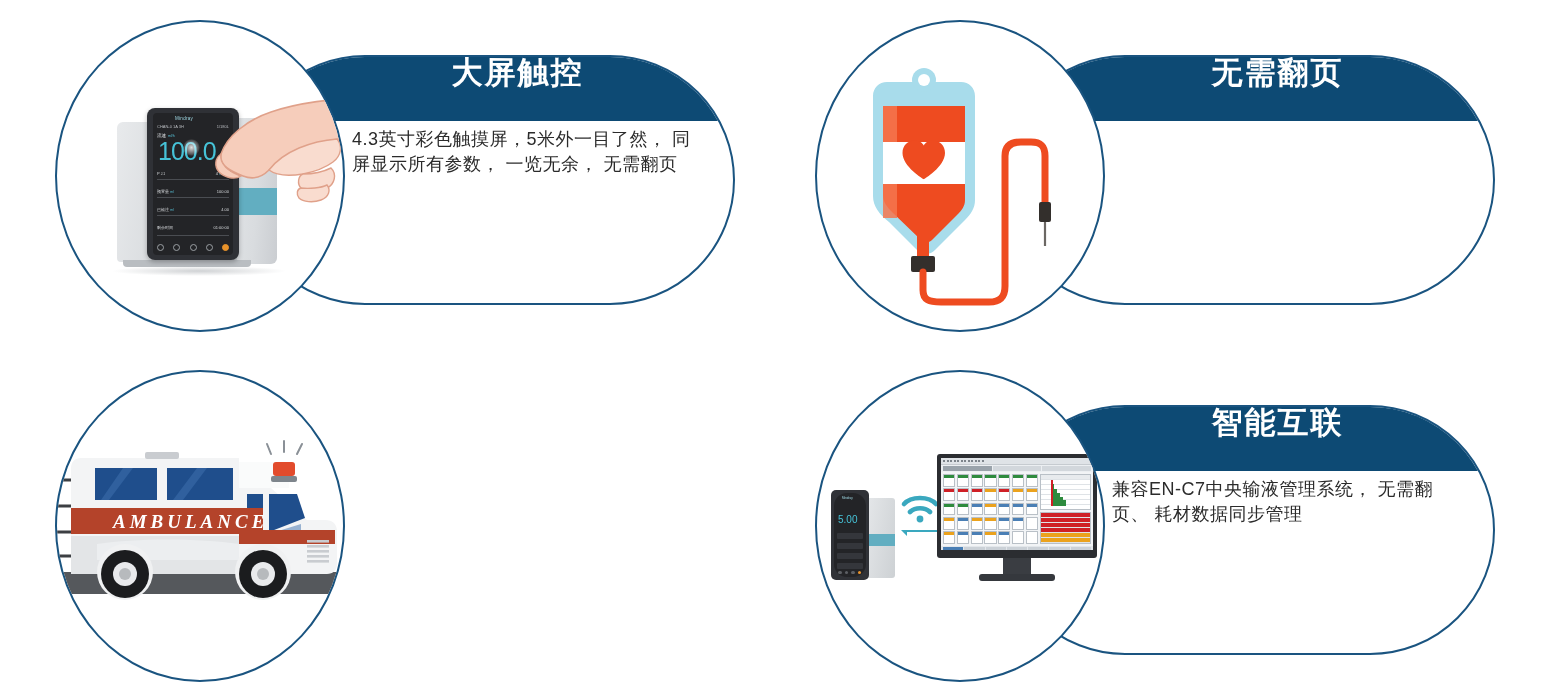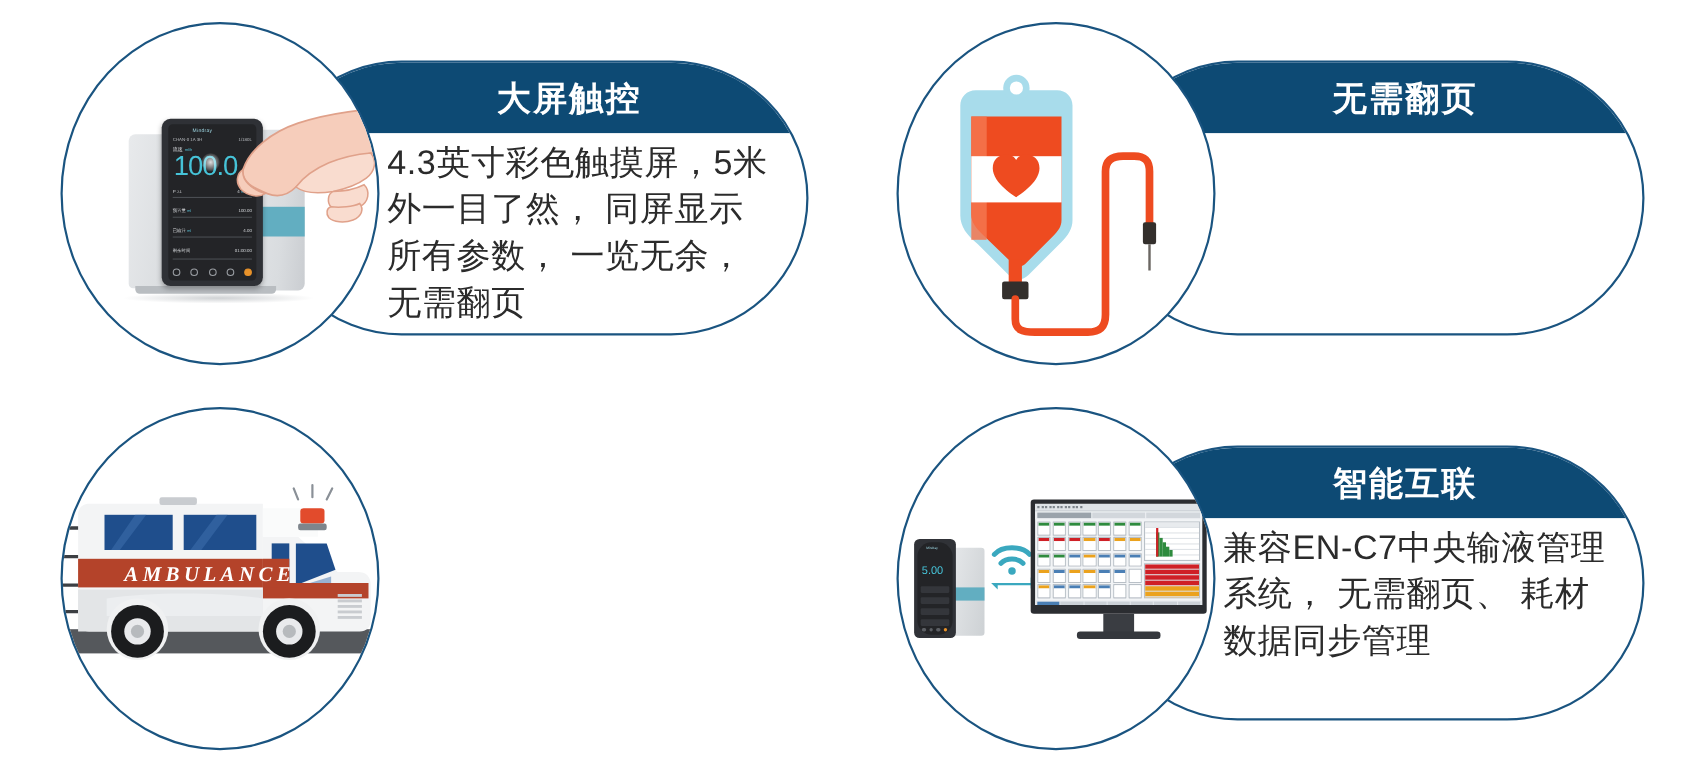--- a/index.html
+++ b/index.html
@@ -31,36 +31,36 @@
     background:#ffffff;
     box-sizing:border-box;
     overflow:hidden;
   }
   
   .band{
     position:absolute;
     left:0;top:0;
     width:100%;height:64px;
     background:#0d4a74;
-    display:flex;align-items:center;justify-content:center;
+    display:flex;align-items:flex-start;justify-content:center;
   }
   .band-title{
     color:#ffffff;
     font-size:31px;
     font-weight:700;
     letter-spacing:2px;
     margin-left:60px;
     line-height:1;
     white-space:nowrap;
   }
   .body-text{
     position:absolute;
     left:110px;top:70px;
     width:355px;
-    font-size:31px;
+    font-size:18px;
     line-height:1.37;
     color:#2b2b2b;
     letter-spacing:0.5px;
     word-break:break-all;
   }
 
   
   .circle{
     position:absolute;
     left:10px;top:10px;

